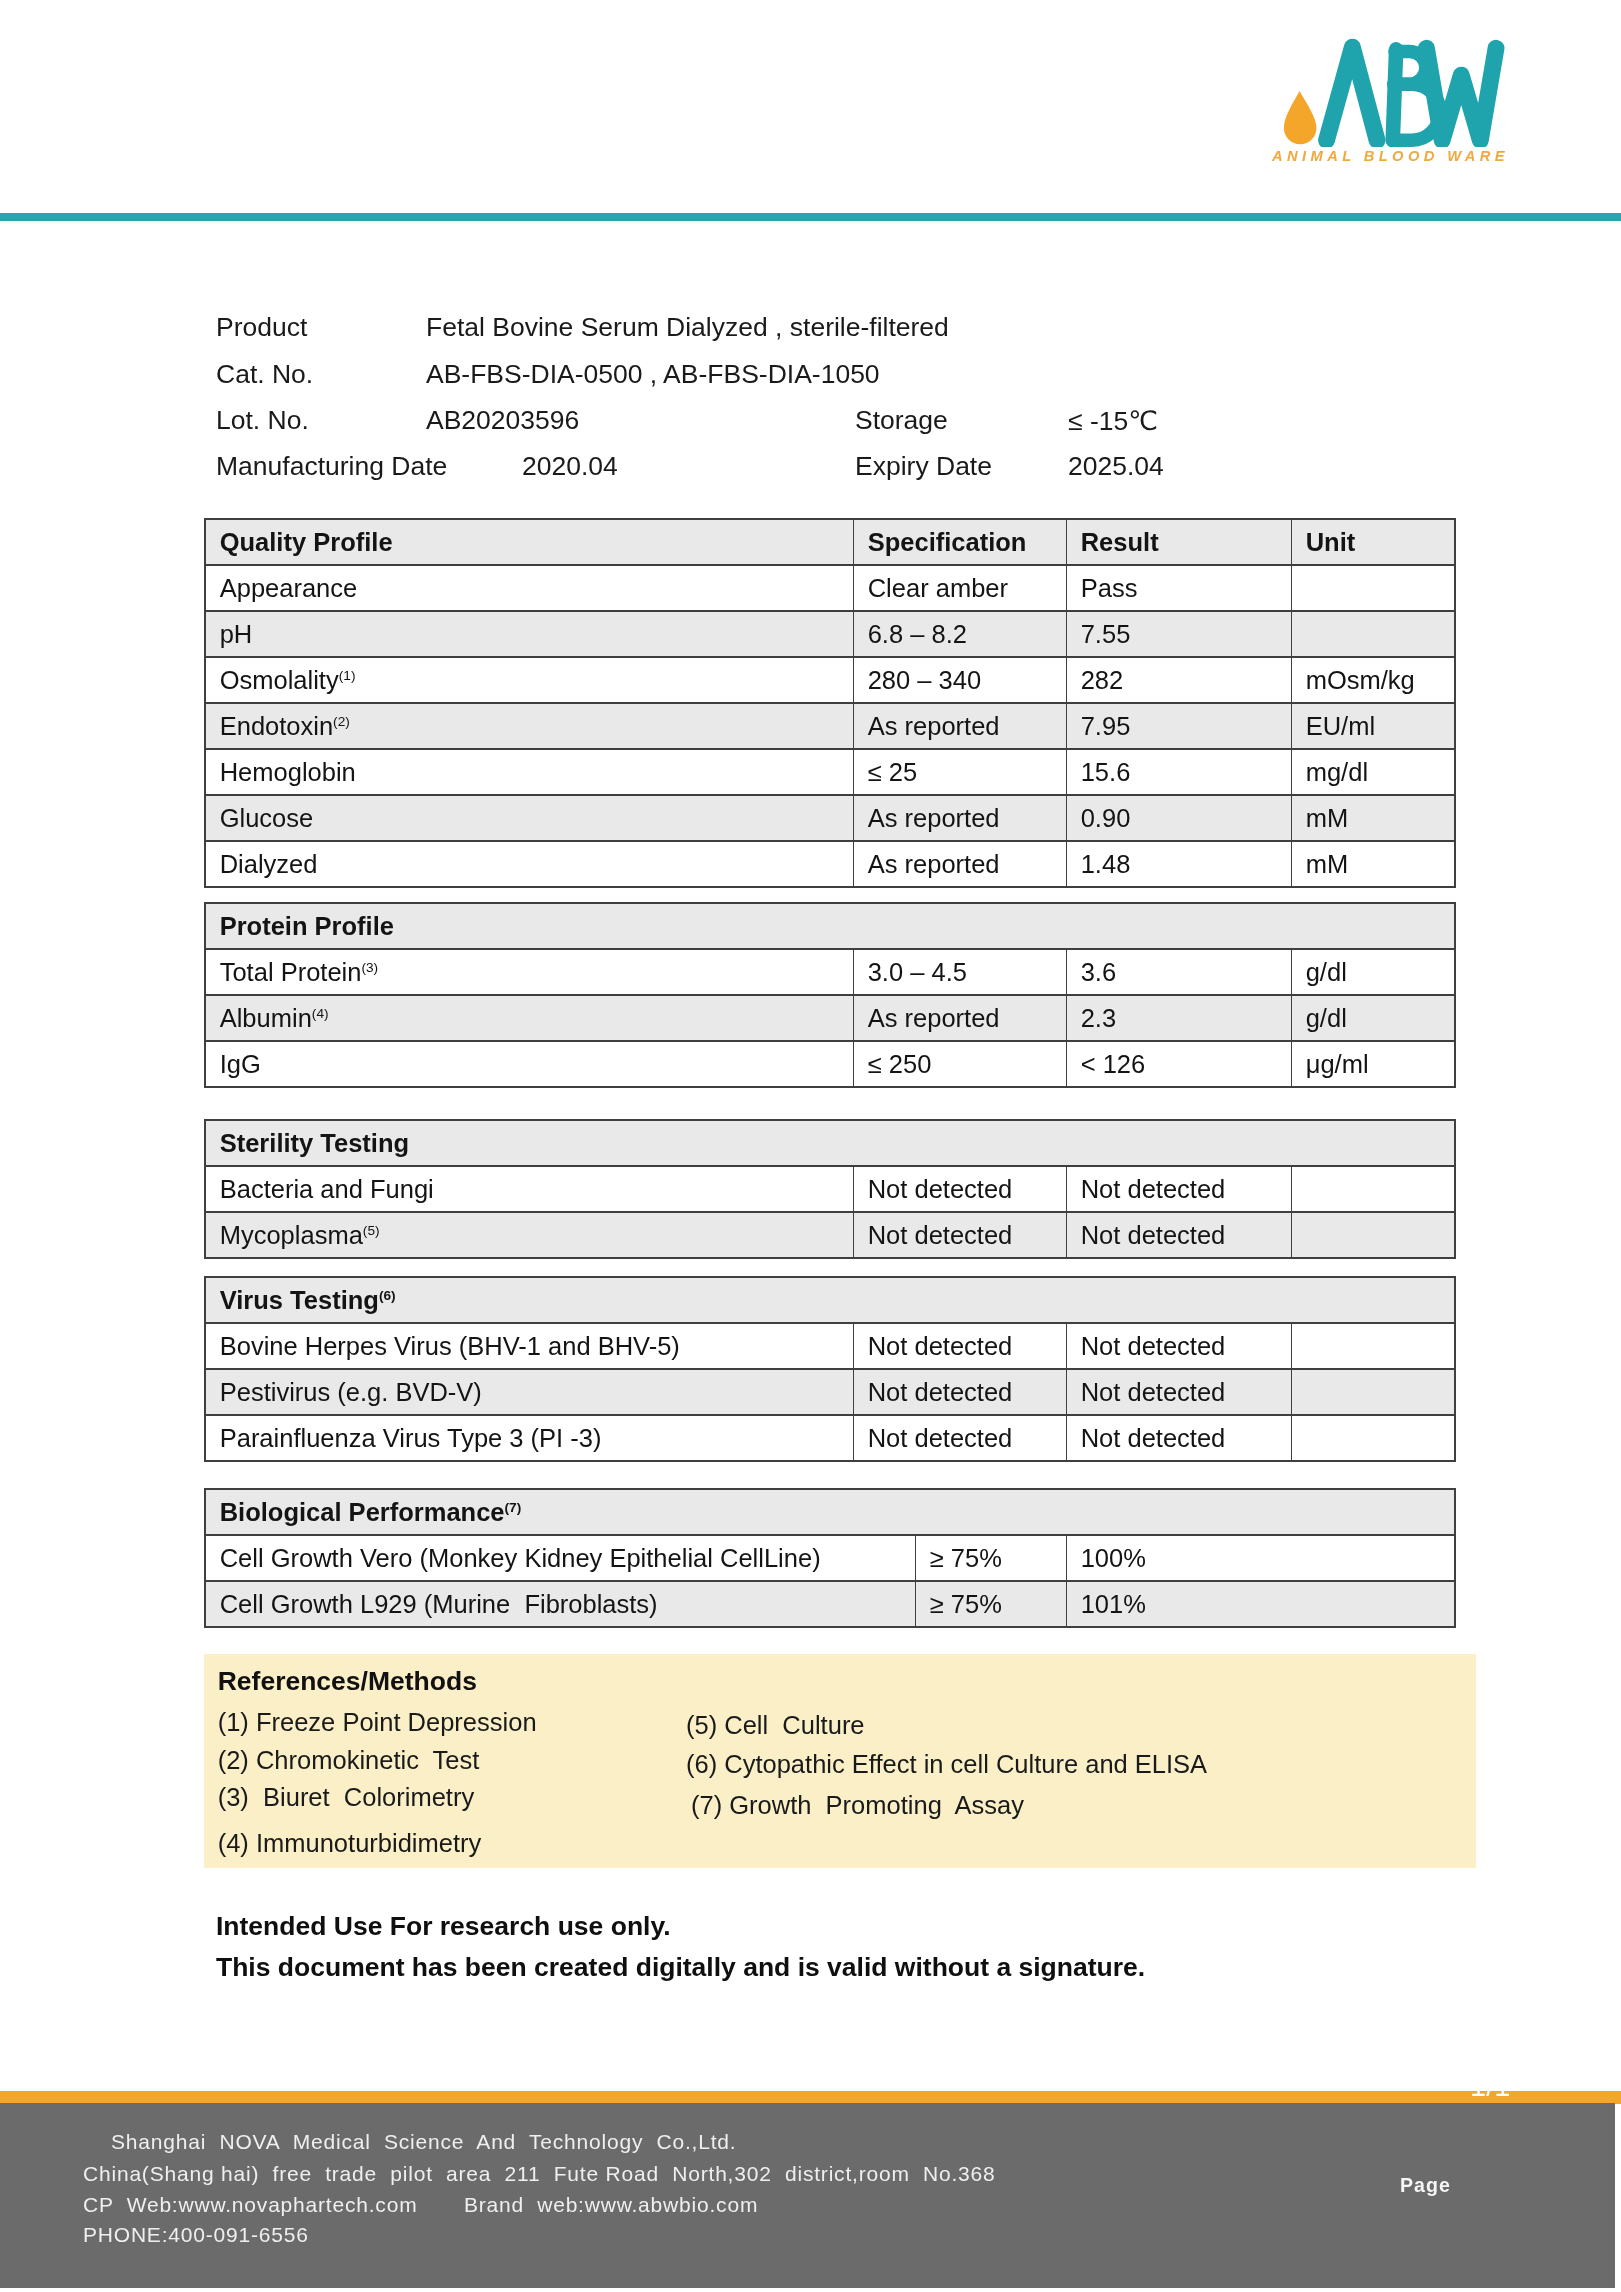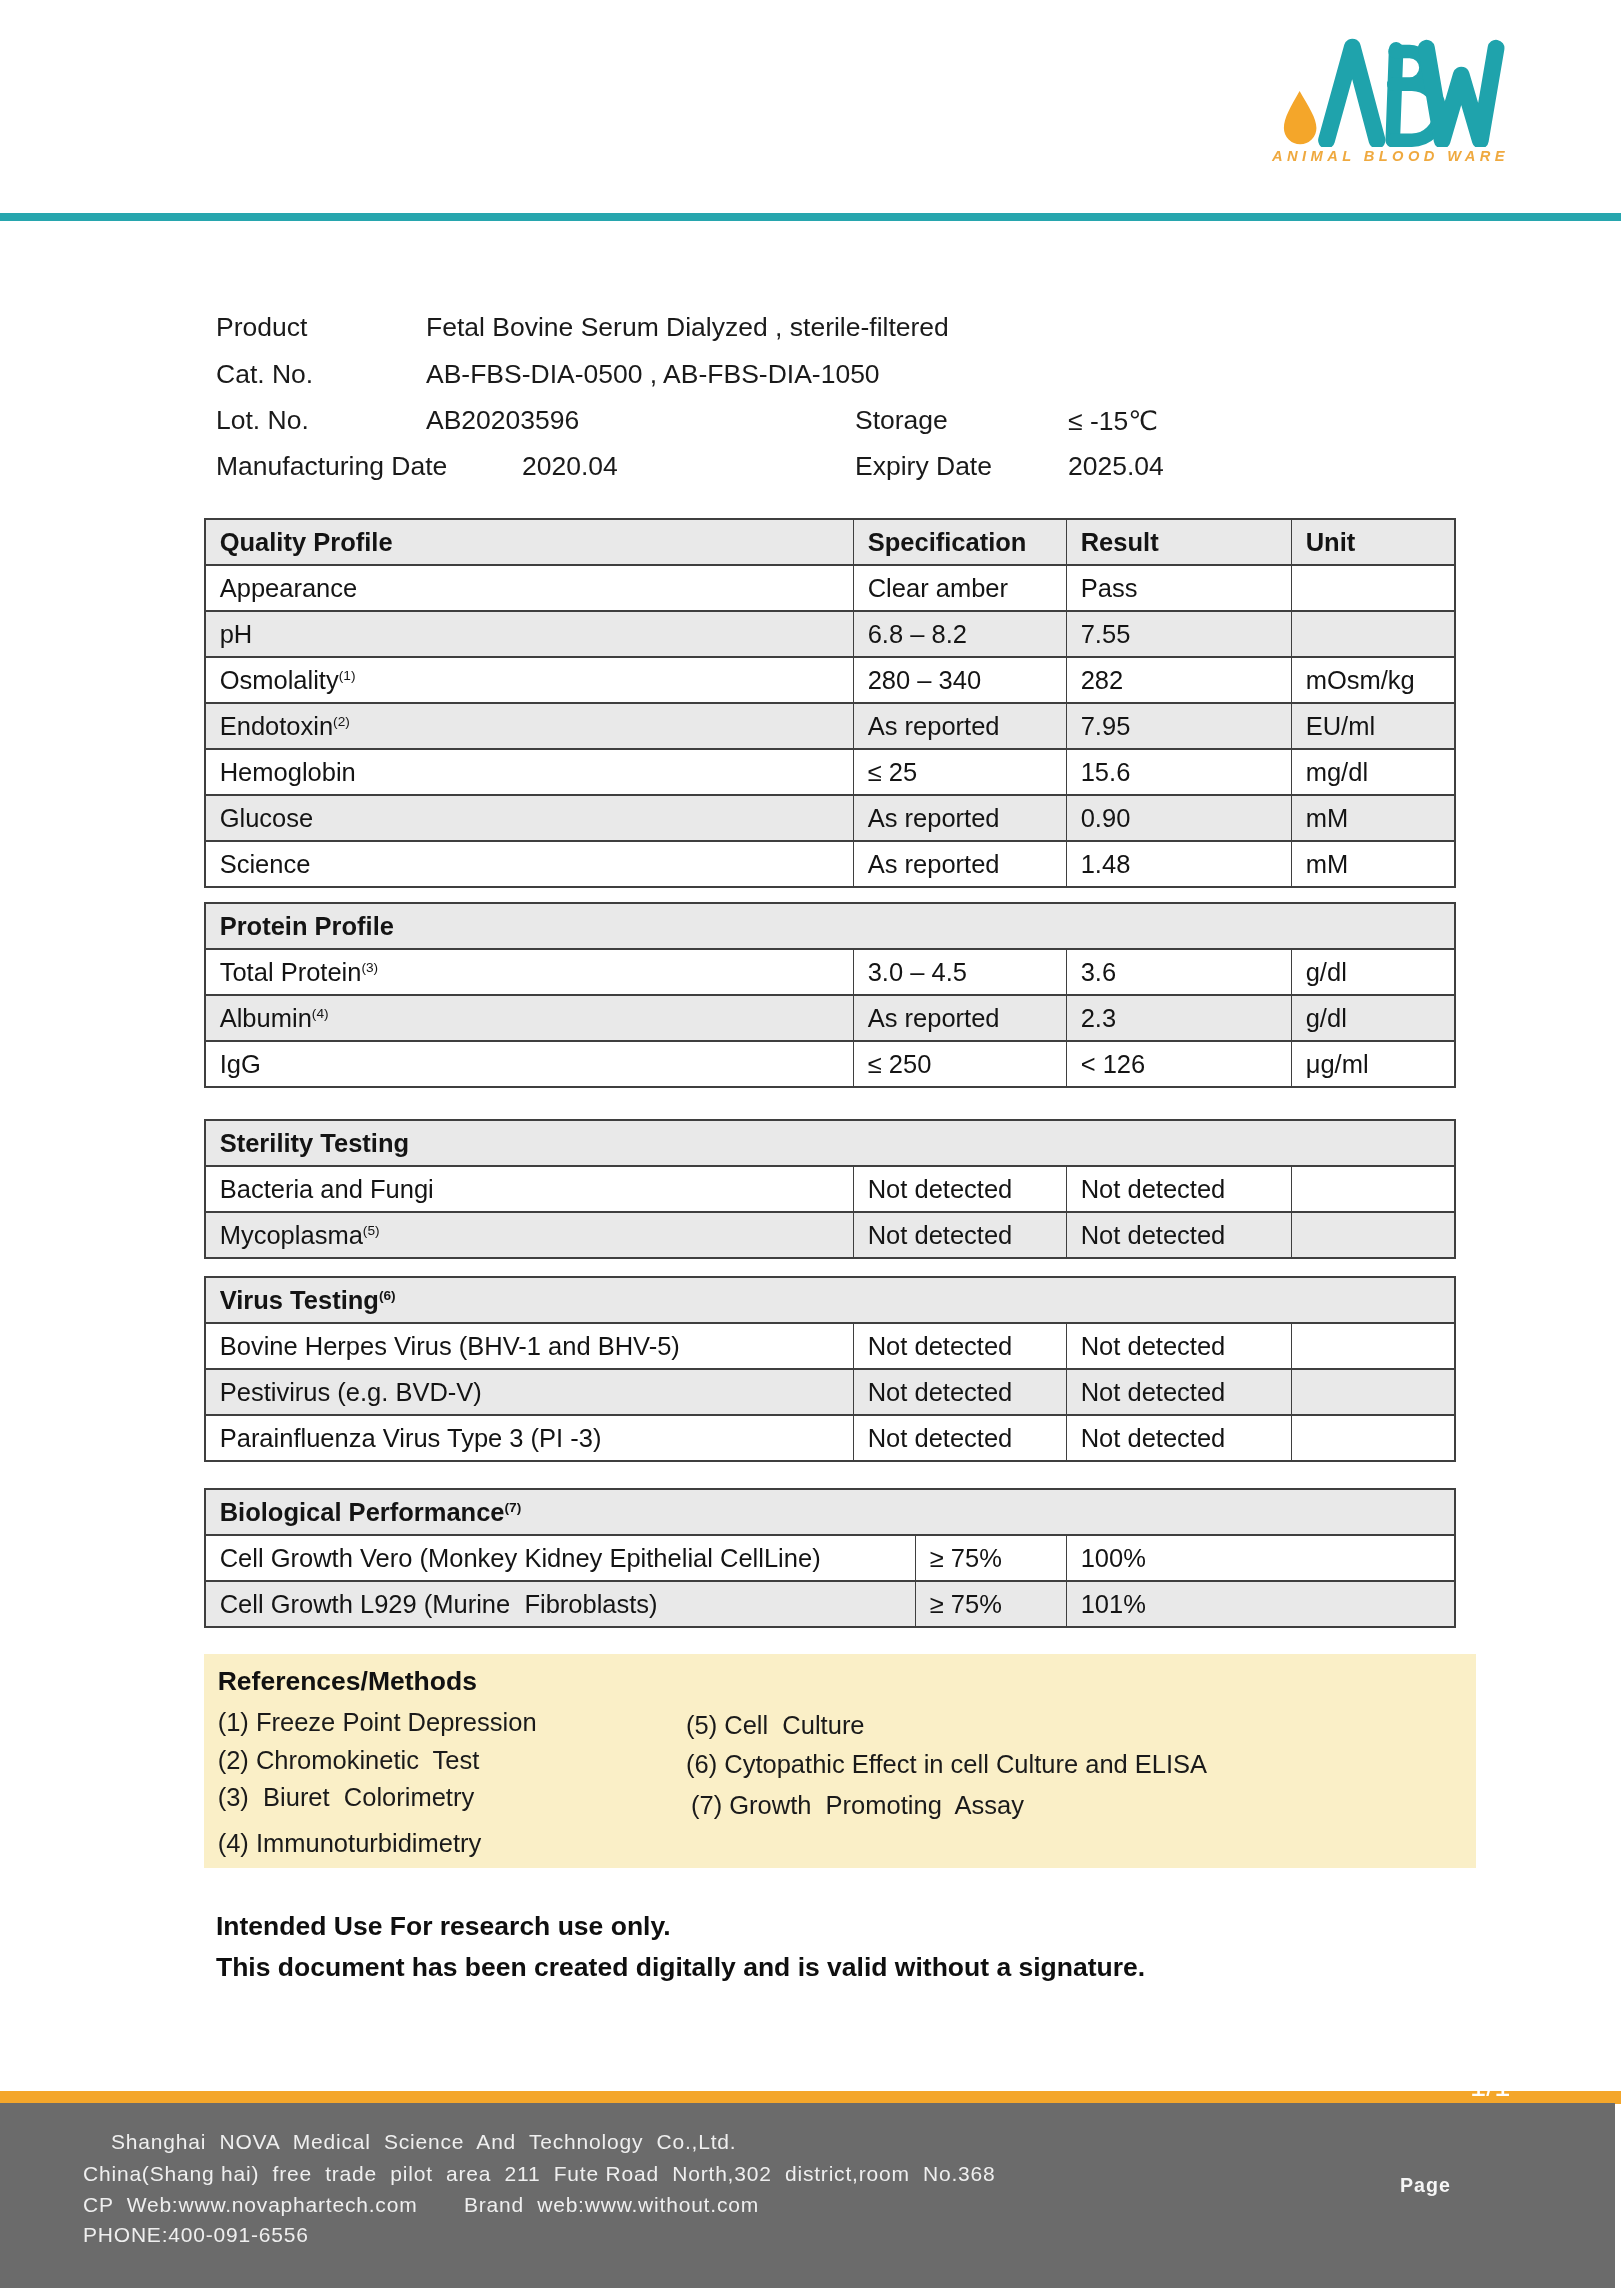--- a/index.html
+++ b/index.html
@@ -130,21 +130,21 @@
         <div class="t-cell">15.6</div>
         <div class="t-cell">mg/dl</div>
       </div>
       <div class="t-row shade">
         <div class="t-cell">Glucose</div>
         <div class="t-cell">As reported</div>
         <div class="t-cell">0.90</div>
         <div class="t-cell">mM</div>
       </div>
       <div class="t-row">
-        <div class="t-cell">Science</div>
+        <div class="t-cell">Dialyzed</div>
         <div class="t-cell">As reported</div>
         <div class="t-cell">1.48</div>
         <div class="t-cell">mM</div>
       </div>
     </div>
   <div class="coa-table cols4" style="top:902px;">
       <div class="t-row shade">
         <div class="t-cell t-band">Protein Profile</div>
       </div>
       <div class="t-row">
@@ -234,19 +234,19 @@
   </div>
 
   <div class="note" style="top:1911px;">Intended Use For research use only.</div>
   <div class="note" style="top:1952px;">This document has been created digitally and is valid without a signature.</div>
 
   <div class="page-number">1/1</div>
   <div class="footer-bar"></div>
   <div class="footer">
     <div class="f-line" style="top:27.4px;margin-left:28px;">Shanghai  NOVA  Medical  Science  And  Technology  Co.,Ltd.</div>
     <div class="f-line" style="top:59px;">China(Shang hai)  free  trade  pilot  area  211  Fute Road  North,302  district,room  No.368</div>
-    <div class="f-line" style="top:90px;">CP  Web:www.novaphartech.com       Brand  web:www.without.com</div>
+    <div class="f-line" style="top:90px;">CP  Web:www.novaphartech.com       Brand  web:www.abwbio.com</div>
     <div class="f-line" style="top:120px;">PHONE:400-091-6556</div>
     <div class="f-page">Page</div>
   </div>
 
 </div>
 
 
 </body></html>

